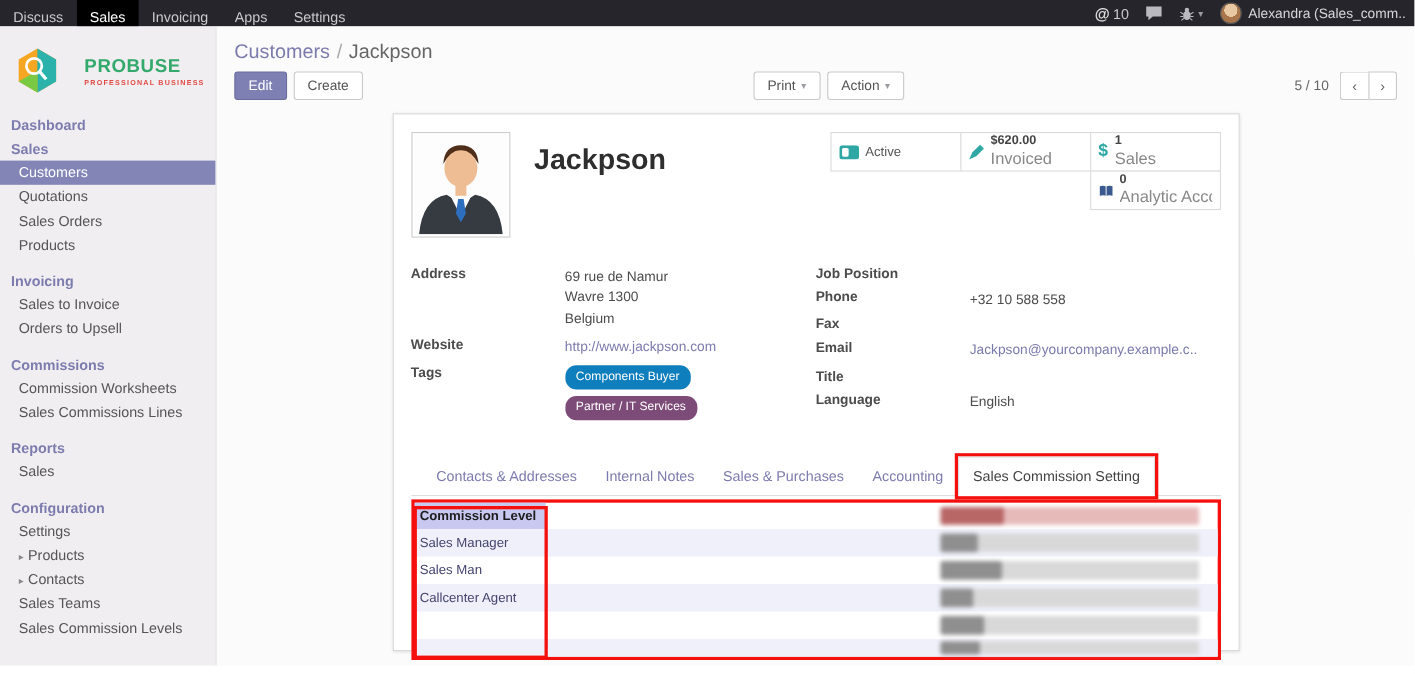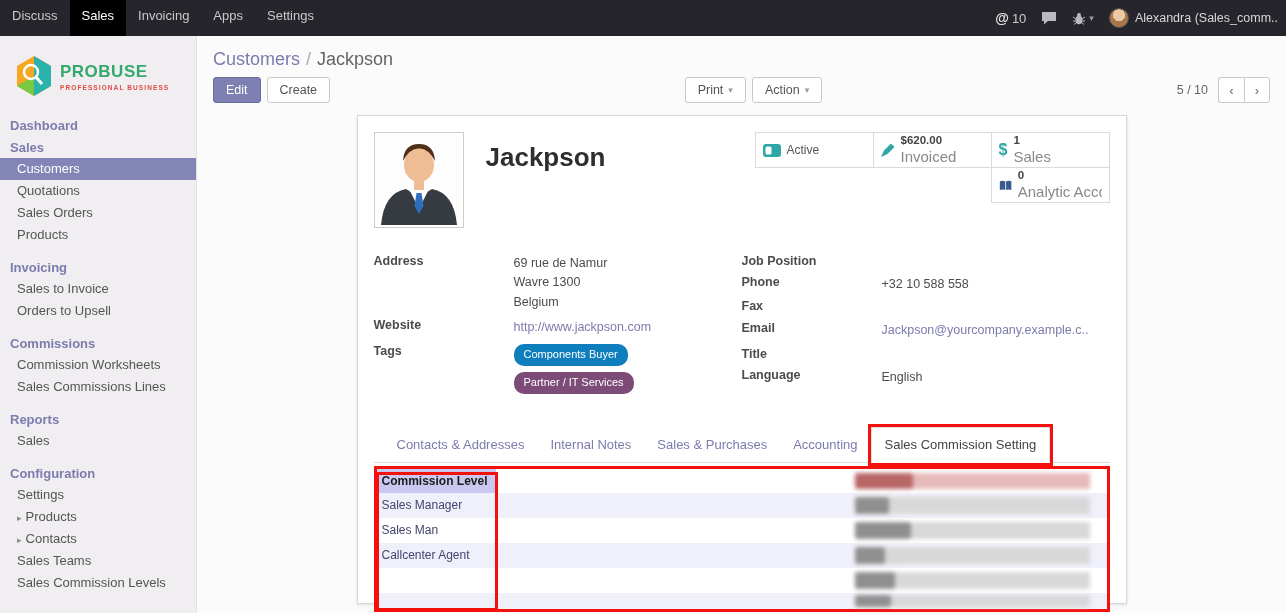--- a/index.html
+++ b/index.html
@@ -1,40 +1,40 @@
 <!DOCTYPE html>
 <html><head>
 <meta charset="utf-8">
 <style>
   * { box-sizing: border-box; margin: 0; padding: 0; }
   html,body { width:1286px; height:613px; }
   body { font-family:"Liberation Sans", sans-serif; background:#fff; overflow:hidden; }
 
   
-  .topbar { height:36px; background:#26252b; display:flex; align-items:stretch; color:#c9c9cd; font-size:13px; }
+  .topbar { height:24px; background:#26252b; display:flex; align-items:stretch; color:#c9c9cd; font-size:13px; }
   .menu-left { display:flex; }
   .menu-item { padding:0 12px; line-height:32px; cursor:pointer; white-space:nowrap; }
   .menu-item.active { background:#000; color:#fff; }
   .menu-right { margin-left:auto; display:flex; align-items:center; gap:15px; padding-right:8px; }
   .mention { display:flex; align-items:center; gap:3px; cursor:pointer; }
   .mention .at { font-weight:bold; font-size:14px; color:#e0e0e0; }
   .icon-btn { display:flex; align-items:center; gap:3px; cursor:pointer; }
   .caret { font-size:9px; color:#9a9aa0; }
   .userbox { display:flex; align-items:center; gap:6px; cursor:pointer; max-width:170px; overflow:hidden; }
   .avatar-sm { width:20px; height:20px; border-radius:50%; flex:0 0 20px;
                background:radial-gradient(circle at 50% 35%, #e8c9a4 0 40%, #a8764a 41% 100%); border:1px solid #555; }
   .uname { font-size:12.5px; color:#d6d6da; white-space:nowrap; }
 
   
   .layout { display:flex; height:581px; }
   .sidebar { width:197px; min-width:197px; background:#f0eef1; border-right:1px solid #e2e0e3; padding-top:12px; overflow:hidden; }
   .main { flex:1; background:#fbfbfb; position:relative; overflow:hidden; }
 
   
-  .logo { display:flex; align-items:center; gap:6px; padding:6px 10px 16px 14px; cursor:pointer; }
+  .logo { display:flex; align-items:center; gap:6px; padding:6px 10px 16px 14px; cursor:pointer;justify-content:space-between; }
   .logo-title { font-size:17px; font-weight:bold; color:#34a96c; letter-spacing:.5px; }
   .logo-sub { font-size:6.5px; color:#e04a44; letter-spacing:1.1px; margin-top:2px; font-weight:bold; }
   .section-title { color:#7d7cae; font-weight:bold; font-size:13px; padding:4px 10px 3px 10px; cursor:pointer; }
   .section-title.spaced { margin-top:10px; }
   .side-item { font-size:13px; color:#555; padding:3px 10px 4px 17px; cursor:pointer; position:relative; white-space:nowrap; }
   .side-item.active { background:#8385b6; color:#fff; }
   .chev { color:#8a8a8a; font-size:9px; margin-right:4px; }
 
   
   .breadcrumb-row { padding:13px 16px 2px 16px; font-size:18px; color:#999; }

